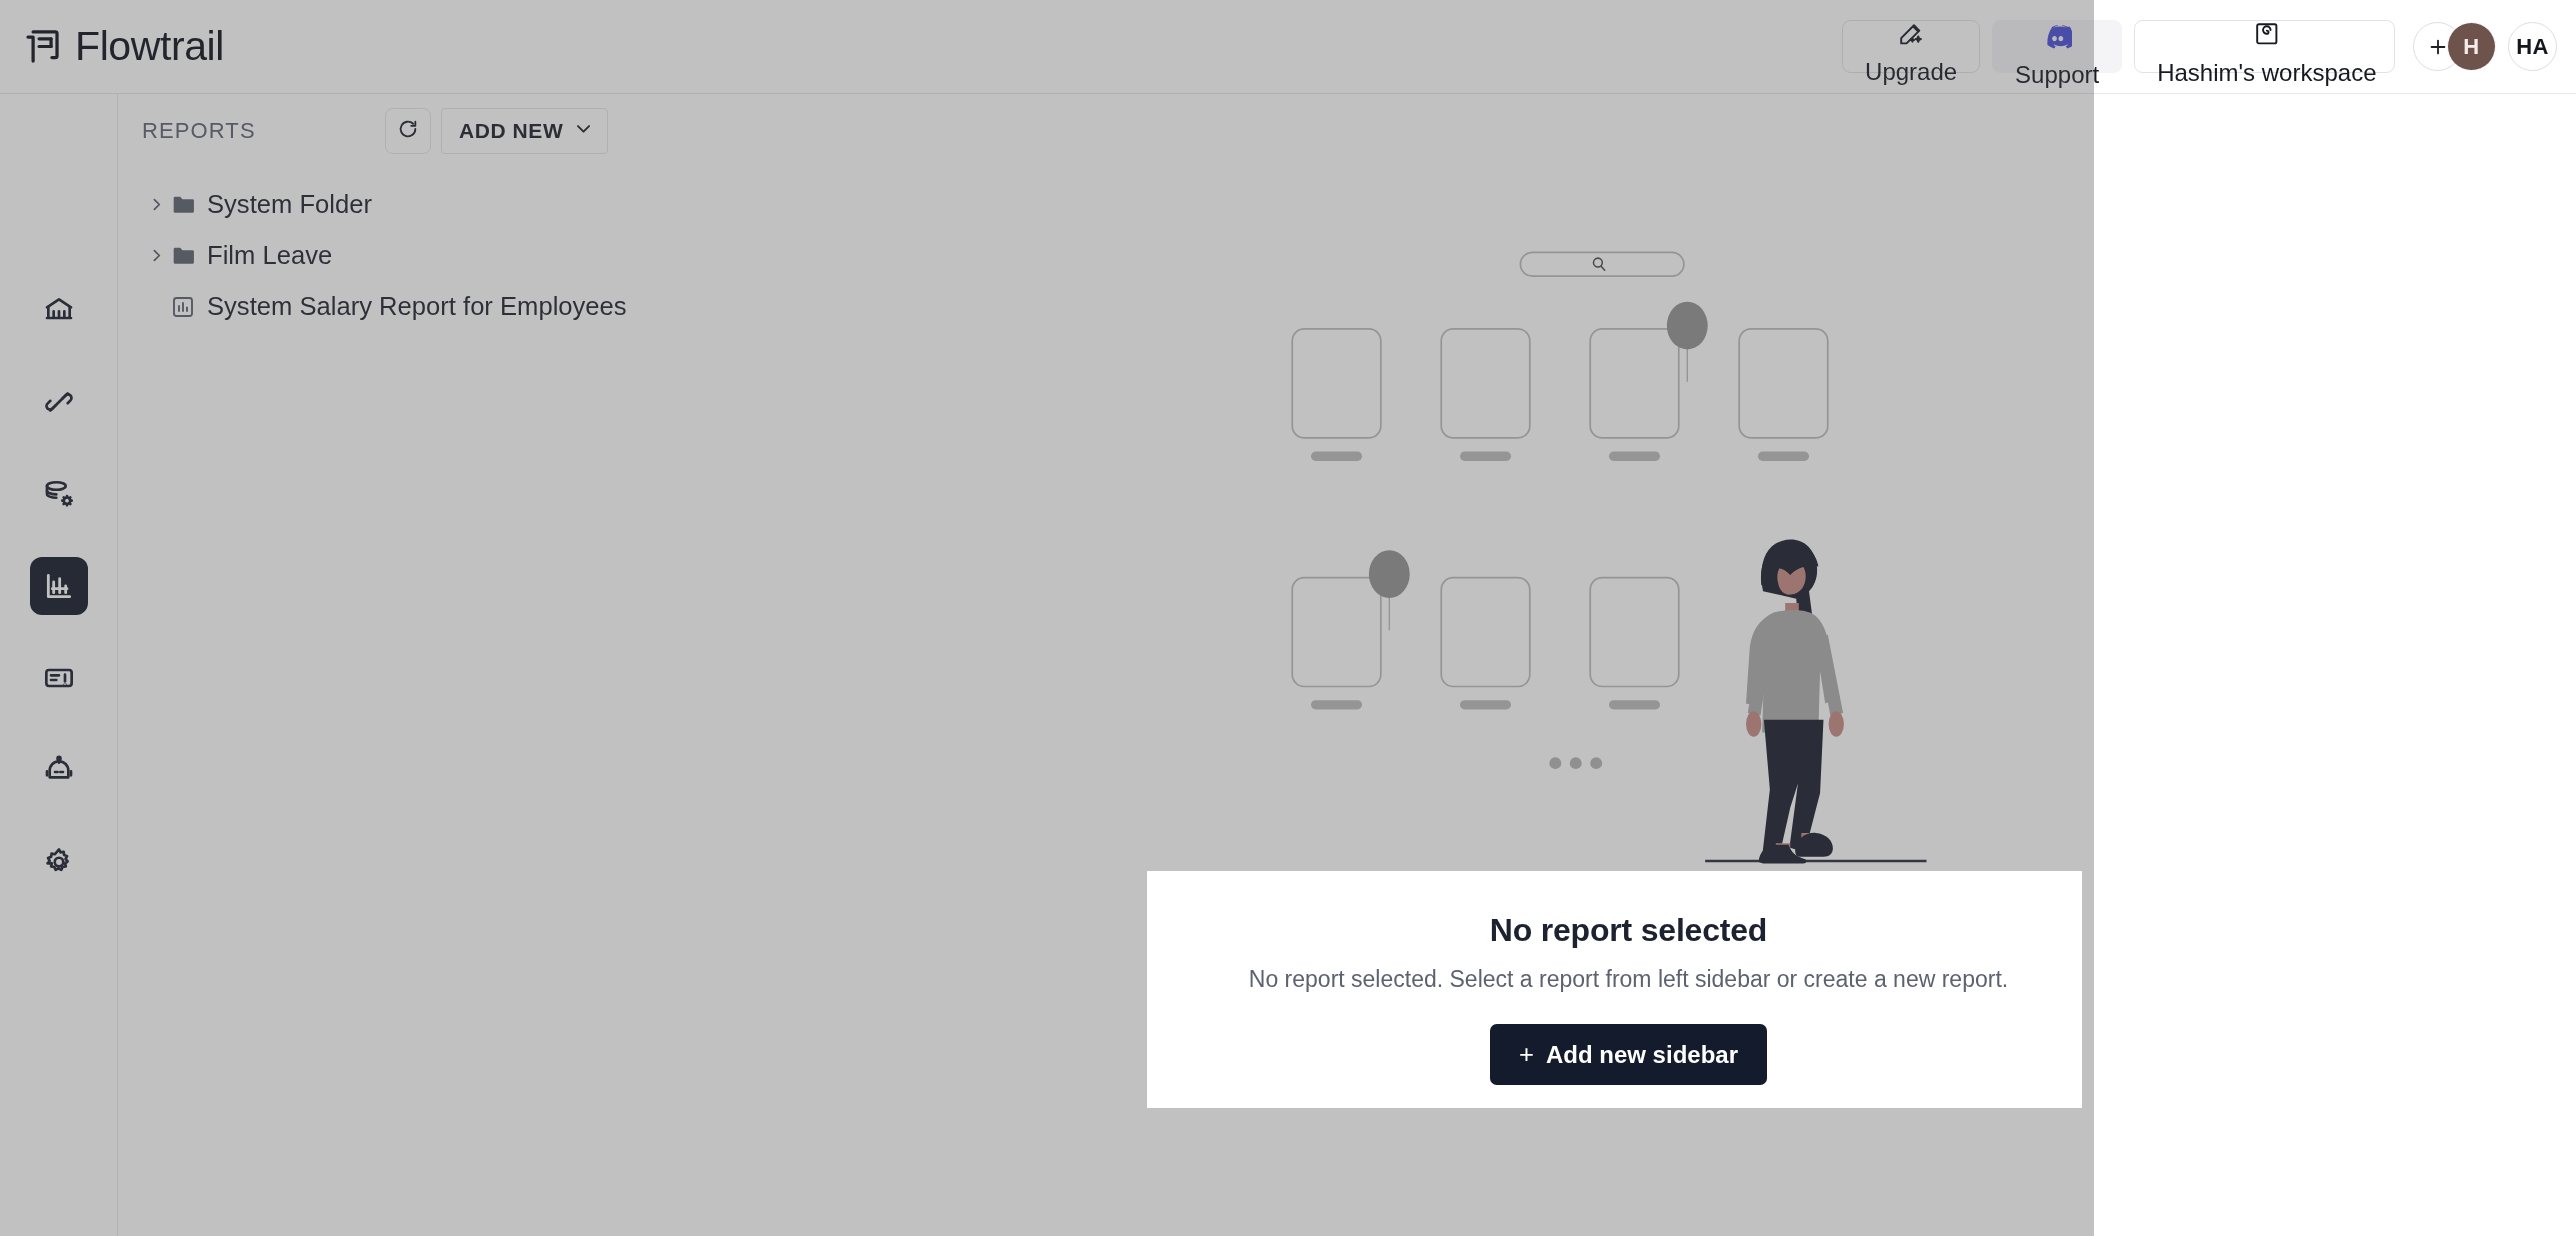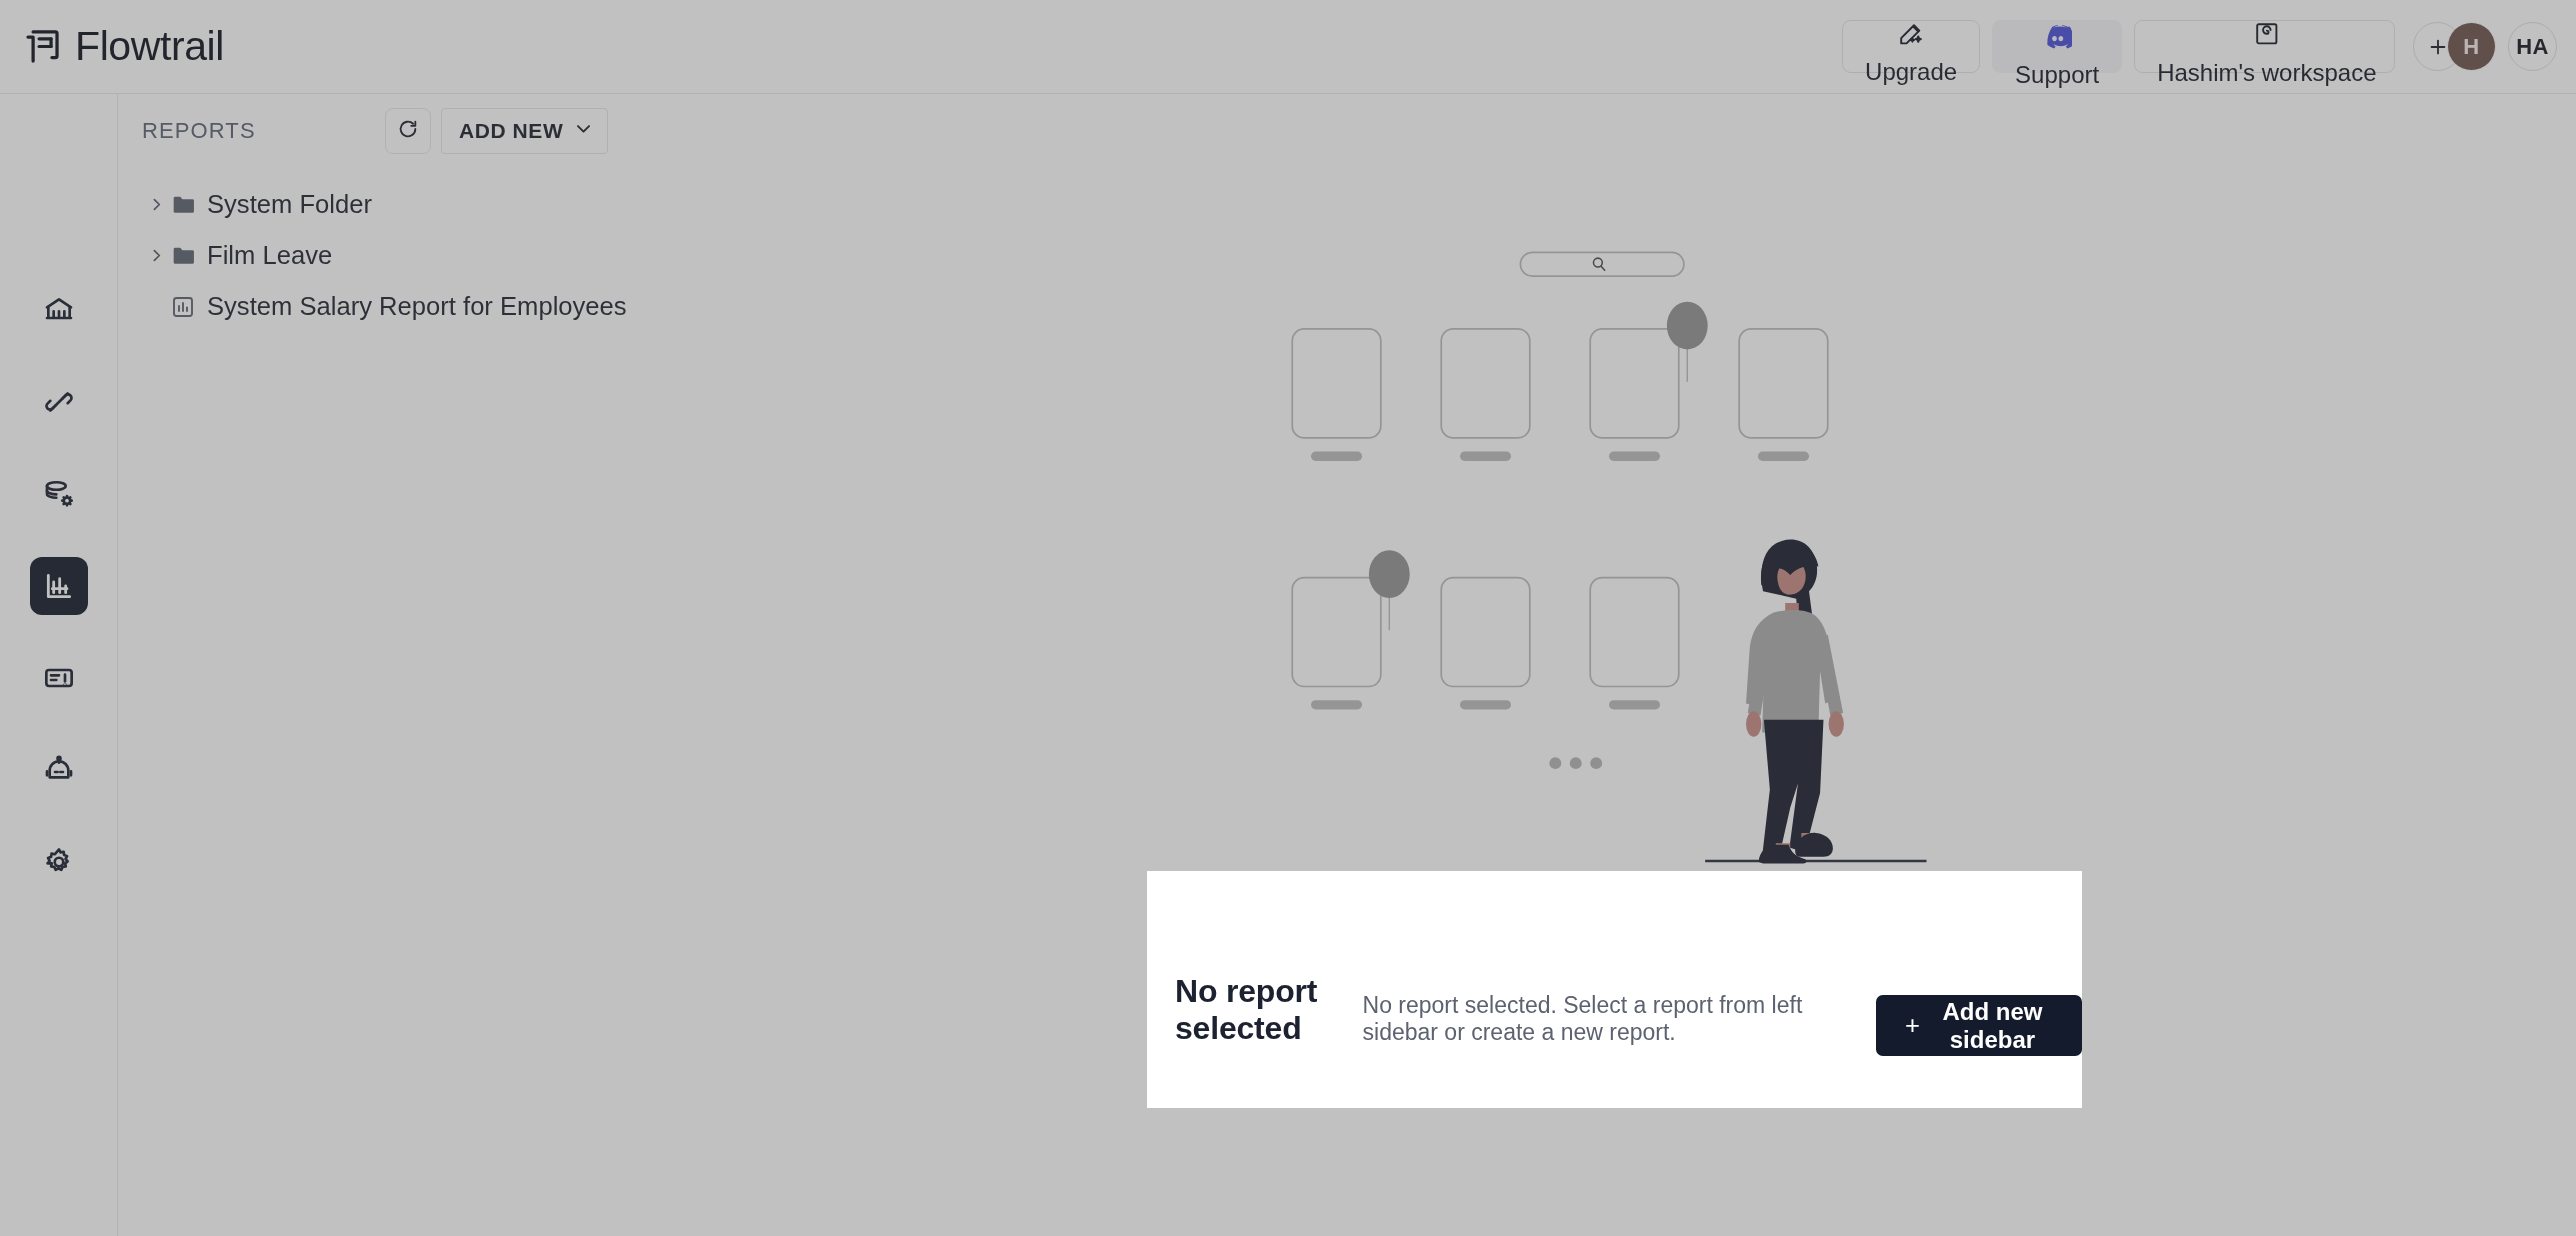--- a/index.html
+++ b/index.html
@@ -3,21 +3,21 @@
 <meta charset="utf-8">
 <style>
   * { box-sizing: border-box; margin: 0; padding: 0; }
   html, body {
     width: 2576px; height: 1237px;
     font-family: "Liberation Sans", sans-serif;
     background: #ffffff;
     overflow: hidden;
   }
 
-  #app { position: relative; width: 2576px; height: 1237px; background: #0369a1; }
+  #app { position: relative; width: 2094px; height: 1237px; background: #0369a1; }
 
   
   .header {
     position: absolute; top: 0; left: 0;
     width: 2576px; height: 94px;
     background: #ffffff;
     border-bottom: 0.9px solid #e7e7ea;
     display: flex; align-items: center;
   }
   .brand { display: flex; align-items: center; gap: 12px; margin-left: 22px; }
@@ -126,21 +126,21 @@
   
   .scrim {
     position: absolute; inset: 0;
     background: rgba(72,72,75,0.34);
   }
   .modal {
     position: absolute;
     left: 1147px; top: 871px;
     width: 935px; height: 237px;
     background: #ffffff;
-    display: flex; flex-direction: row; align-items: center;
+    display: flex; flex-direction: column; align-items: center;
     padding-top: 41px;
     padding-left: 28px;
   }
   .modal-title {
     font-size: 32px; font-weight: 700; color: #1d2230;
     letter-spacing: -0.2px;
   }
   .modal-sub {
     margin-top: 17px;
     font-size: 23px; color: #5c6270;

